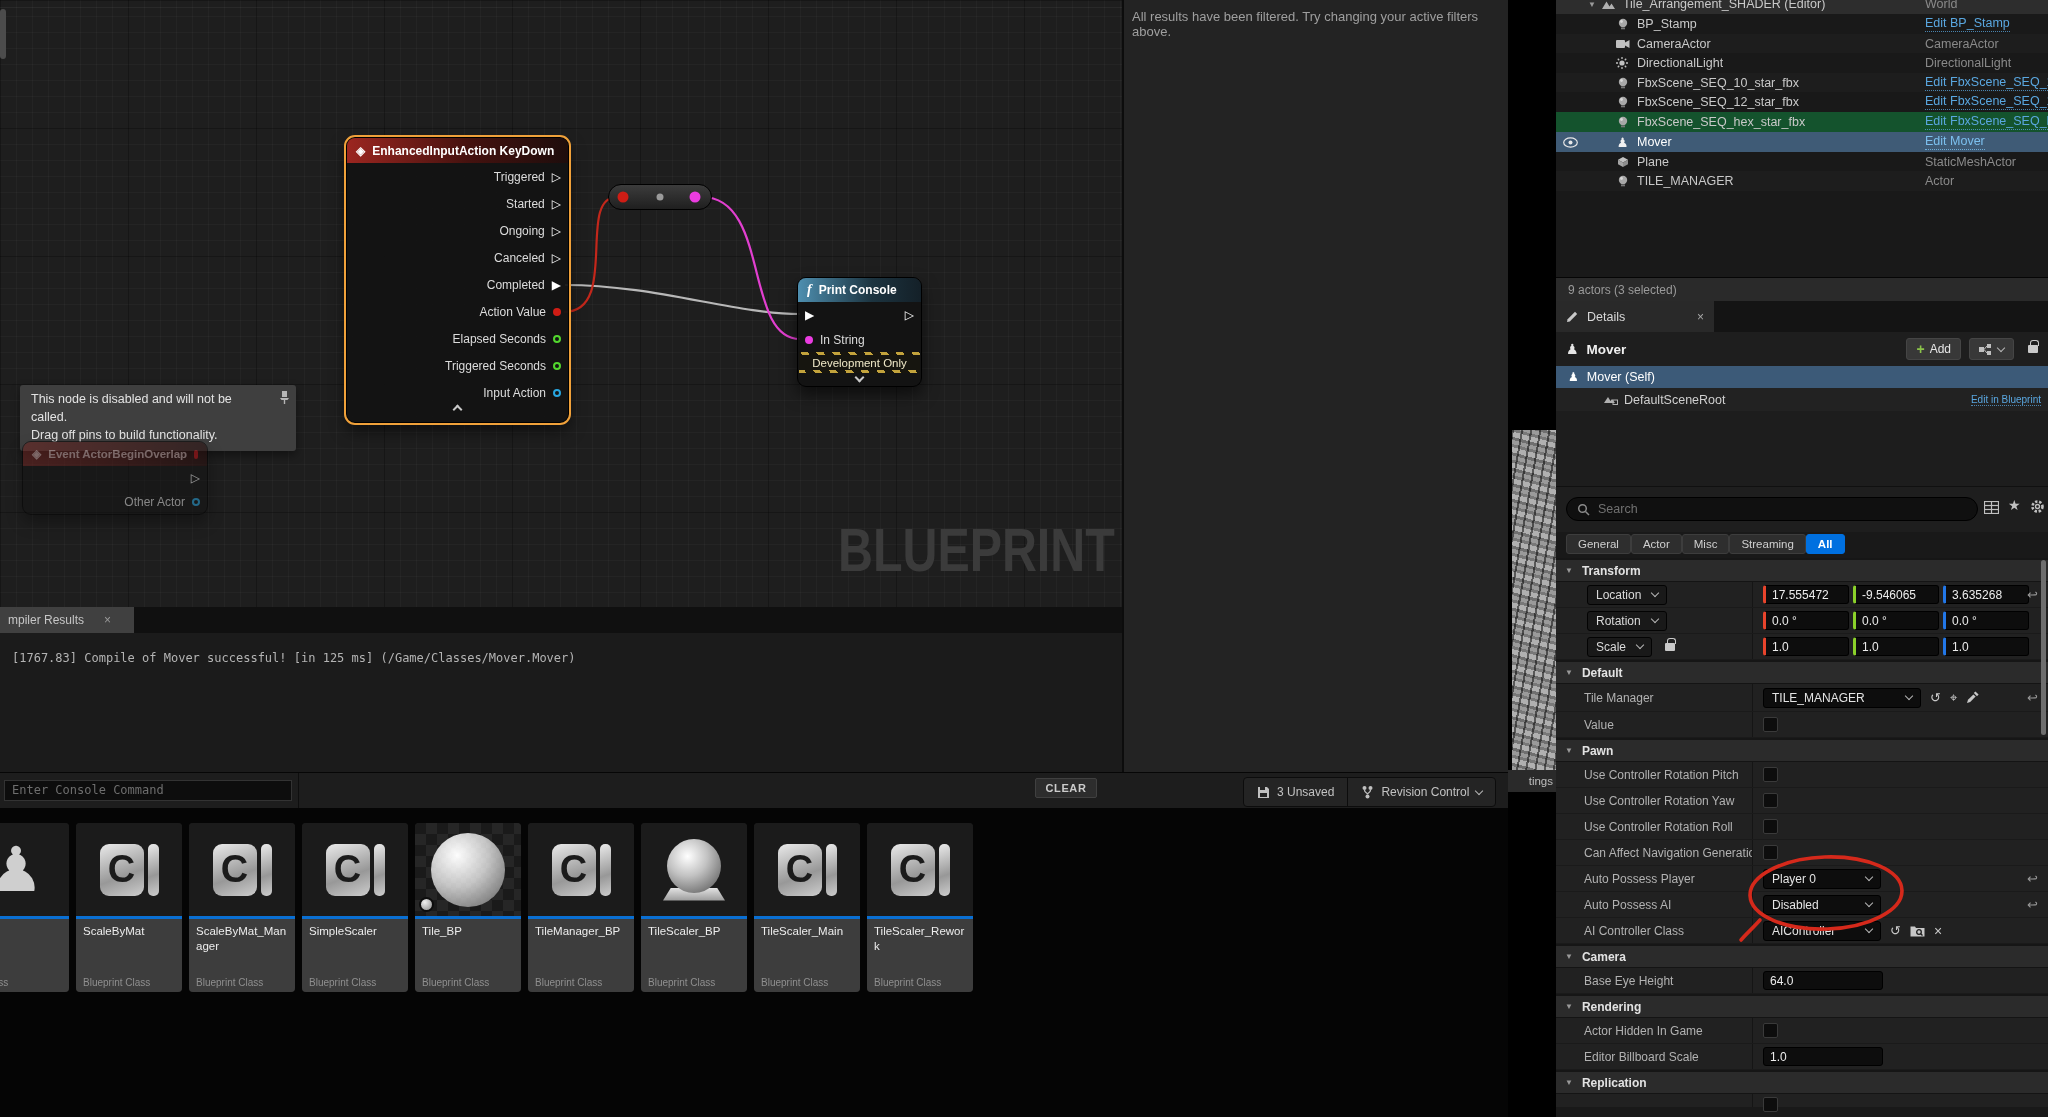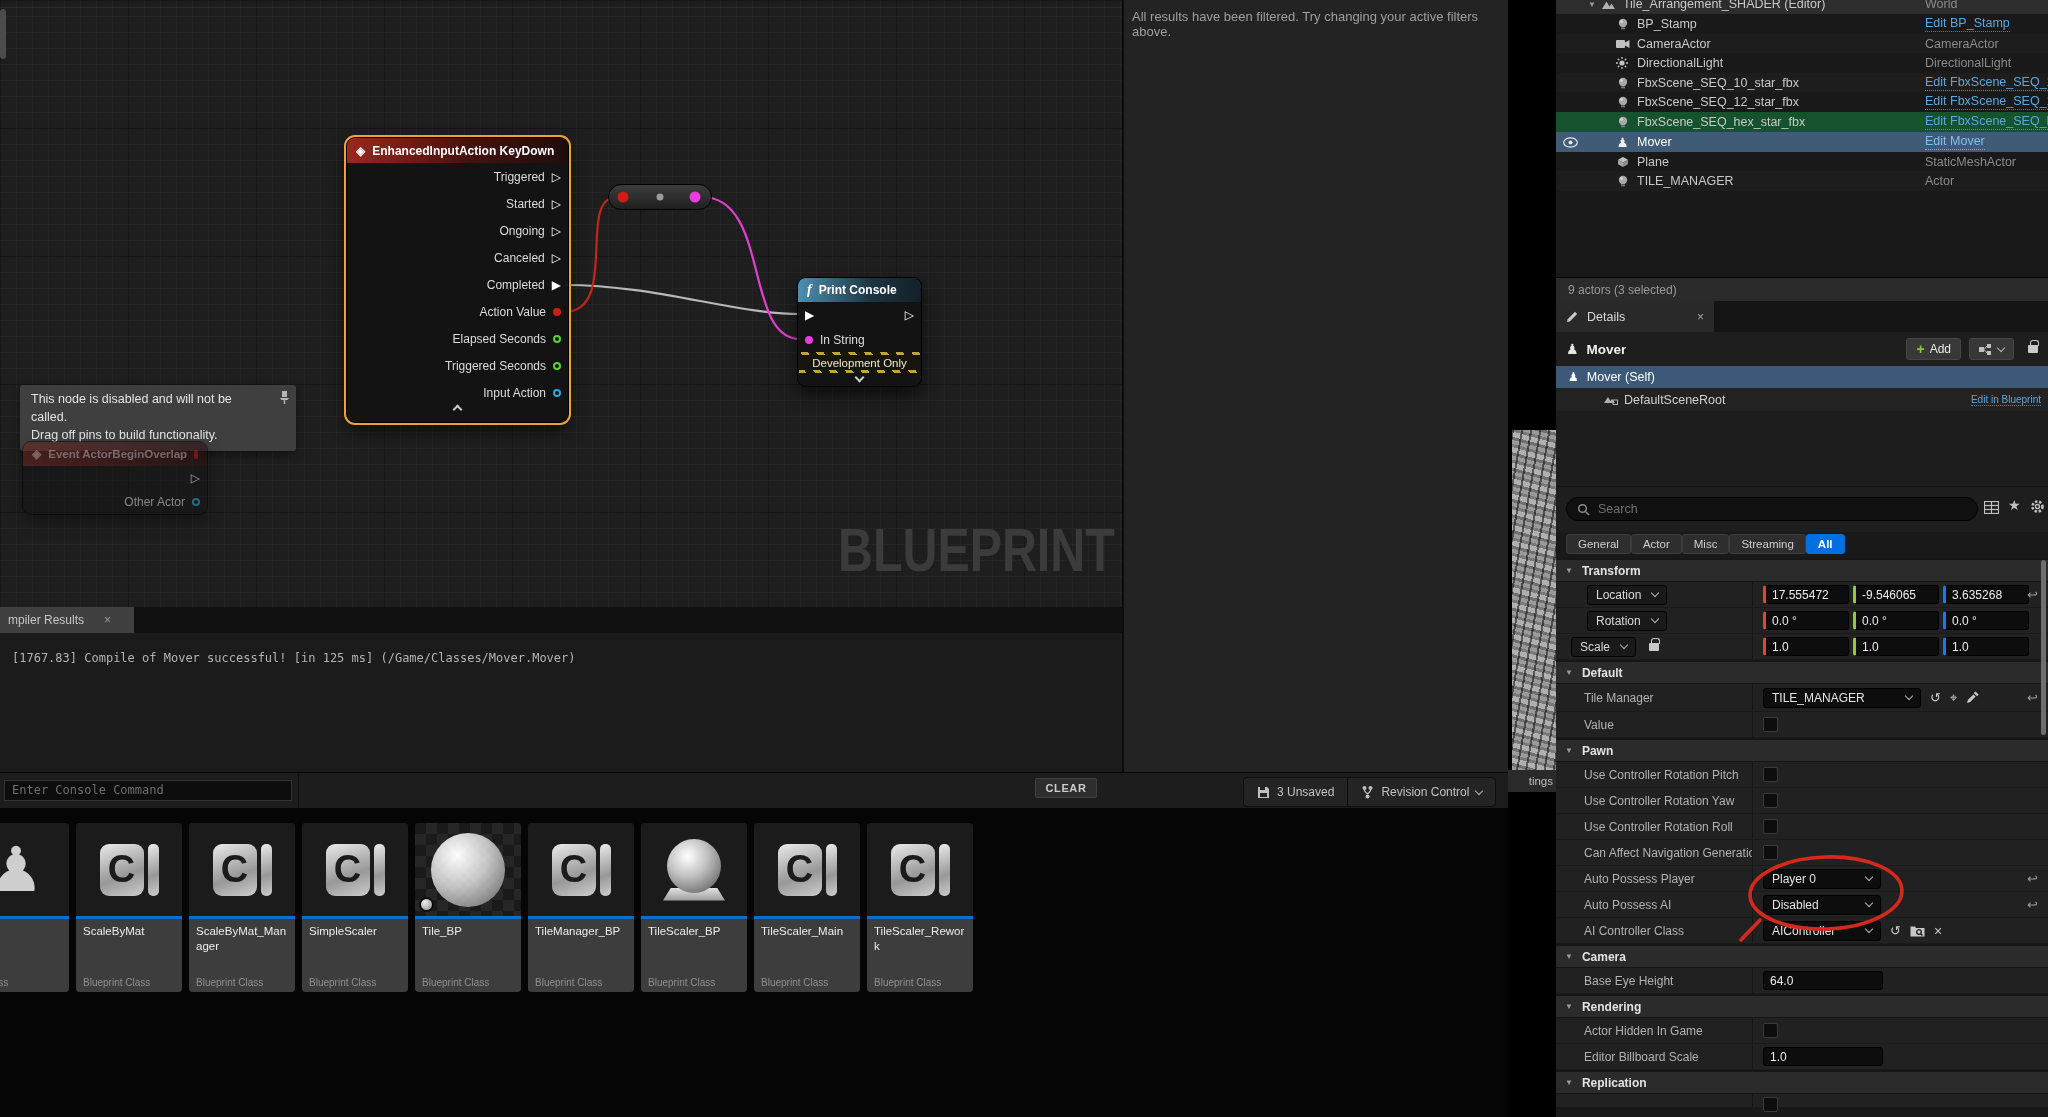--- a/index.html
+++ b/index.html
@@ -631,21 +631,21 @@
             <span class="chev"></span>
           </div>
       </div>
       <div class="pval">
         <div class="nfield x">0.0 °</div>
         <div class="nfield y">0.0 °</div>
         <div class="nfield z">0.0 °</div>
       </div>
     </div>
     <div class="prow">
-      <div class="plabel" style="padding-left:12px">
+      <div class="plabel" style="padding-left:28px">
         <div class="tbtn">
             <span>Scale</span>
             <span class="chev"></span>
           </div>
         <span class="lockico" style="margin-left:13px"></span>
       </div>
       <div class="pval">
         <div class="nfield x">1.0</div>
         <div class="nfield y">1.0</div>
         <div class="nfield z">1.0</div>

